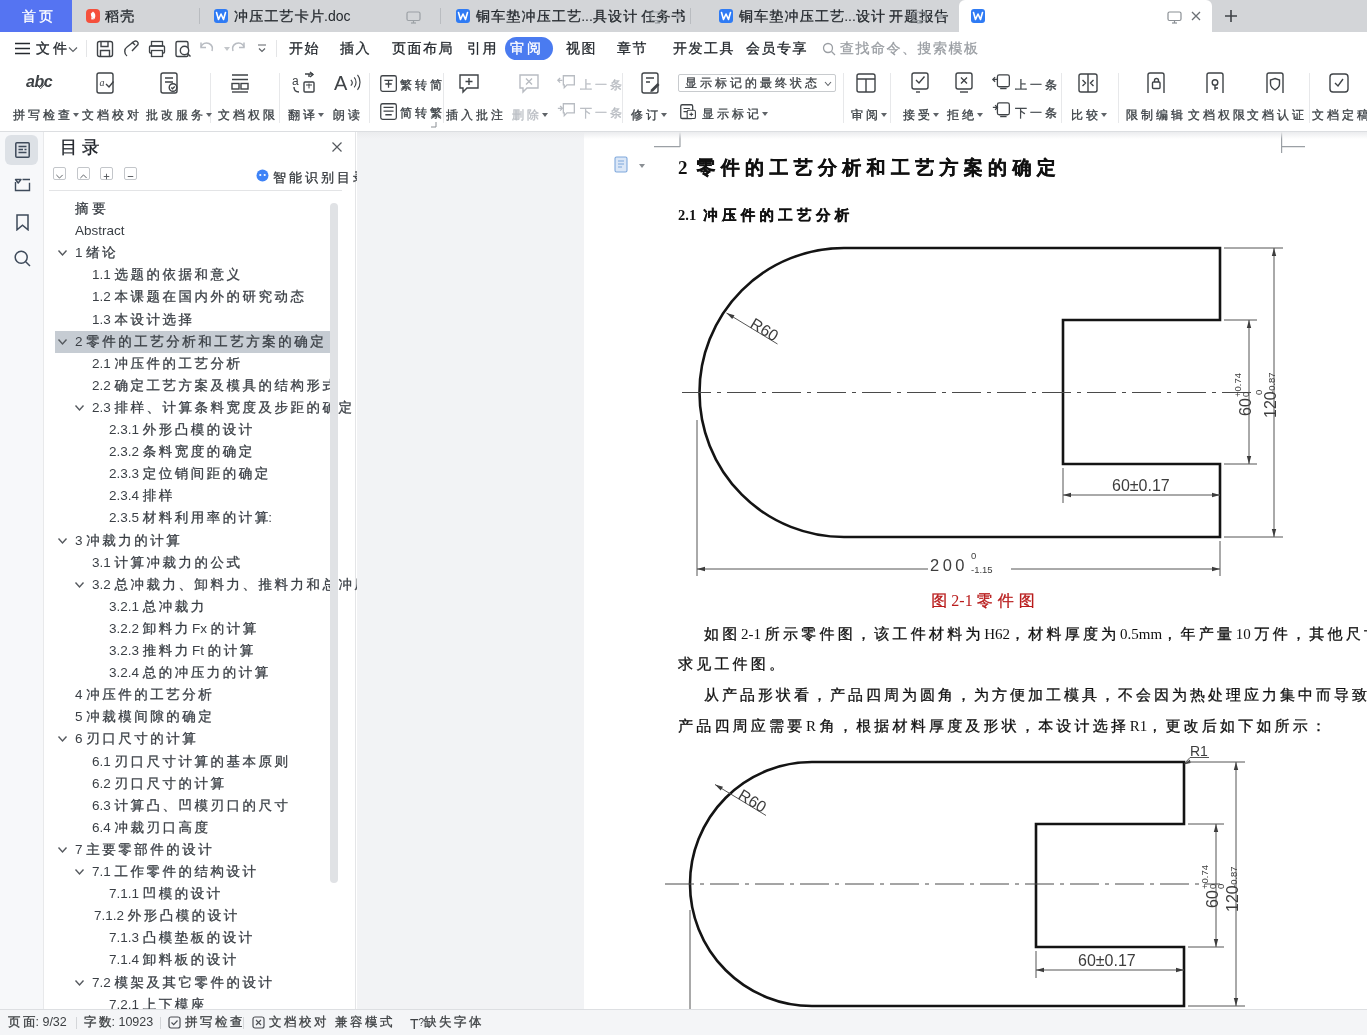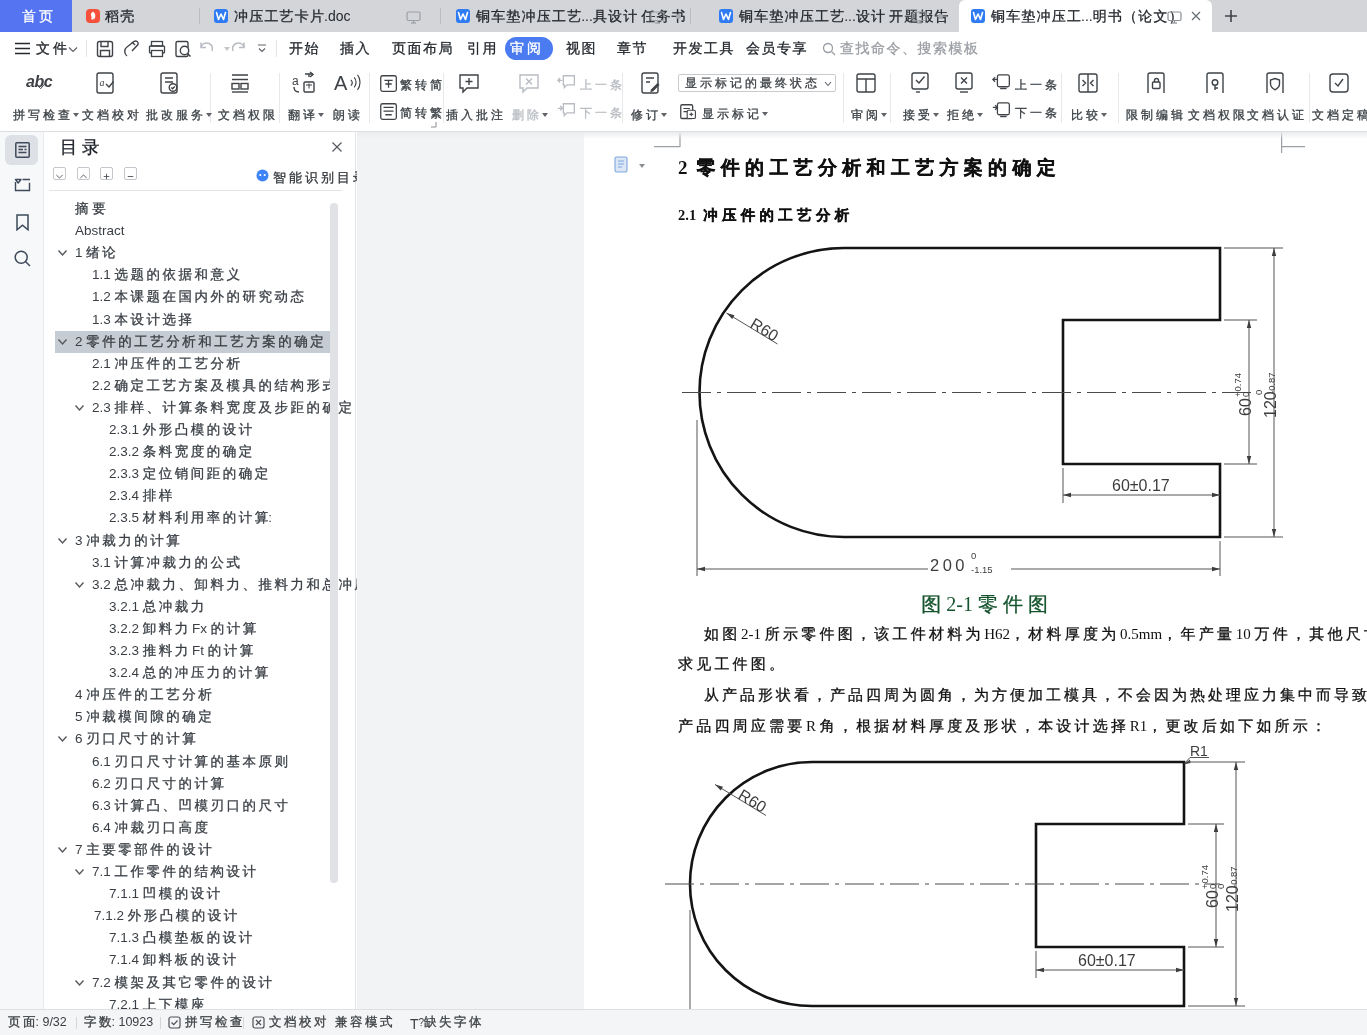--- a/index.html
+++ b/index.html
@@ -78,21 +78,20 @@
         <line x1="5" y1="12" x2="10" y2="12" stroke="#9ba0a5" stroke-width="1.2"></line>
         <line x1="7.5" y1="9.5" x2="7.5" y2="12" stroke="#9ba0a5" stroke-width="1.2"></line>
       </svg></div>
 <div class="graydot" style="left:938px"></div>
 <div class="abs" style="left:959px;top:0;width:253px;height:32px;background:#ffffff;border-radius:6px 6px 0 0"></div>
 <div class="wicon" style="left:971px">
       <svg style="position:absolute;left:1px;top:1px" width="12" height="12" viewBox="0 0 12 12">
         <polyline points="1.5,2.5 3.5,9.5 6,4 8.5,9.5 10.5,2.5" fill="none" stroke="#fff" stroke-width="1.6" stroke-linecap="round" stroke-linejoin="round"></polyline>
       </svg>
     </div>
-<div class="abs tabtext" style="left:991px;top:0;height:32px;line-height:32px"><span style="font-family:'Liberation Sans',sans-serif;letter-spacing:1.2px;margin-right:-1.2px">铜车垫冲压工</span>...<span style="font-family:'Liberation Sans',sans-serif;letter-spacing:1.2px;margin-right:-1.2px">明书（论文）</span></div>
 <div class="monitor" style="left:1167px"><svg width="15" height="13" viewBox="0 0 15 13">
         <rect x="1" y="1" width="13" height="8.5" rx="1.5" fill="none" stroke="#8a8f94" stroke-width="1.2"></rect>
         <line x1="5" y1="12" x2="10" y2="12" stroke="#8a8f94" stroke-width="1.2"></line>
         <line x1="7.5" y1="9.5" x2="7.5" y2="12" stroke="#8a8f94" stroke-width="1.2"></line>
       </svg></div>
 <svg class="abs" style="left:1190px;top:10px" width="12" height="12" viewBox="0 0 12 12">
       <path d="M2 2 L10 10 M10 2 L2 10" stroke="#6b7075" stroke-width="1.3"></path>
     </svg>
 <svg class="abs" style="left:1223px;top:8px" width="16" height="16" viewBox="0 0 16 16">
       <path d="M8 2 V14 M2 8 H14" stroke="#3f4347" stroke-width="1.6"></path>
@@ -492,21 +491,21 @@
       <text x="1237.5" y="912" font-size="16" fill="#3d3d3d" transform="rotate(-90 1237.5 912)" font-family="Liberation Sans">120</text>
       <text x="1223.5" y="889" font-size="9.5" fill="#3d3d3d" transform="rotate(-90 1223.5 889)" font-family="Liberation Sans">0</text>
       <text x="1237" y="888" font-size="9.5" fill="#3d3d3d" transform="rotate(-90 1237 888)" font-family="Liberation Sans">-0.87</text>
       <path d="M 1036 951 V 978" stroke="#555555" stroke-width="1" fill="none"></path>
       <path d="M 1036 970 H 1184" stroke="#555555" stroke-width="1" fill="none"></path>
       <path d="M0 0 L8 2.2 L8 -2.2 Z" fill="#3d3d3d" transform="translate(1036 970) rotate(0)"></path>
       <path d="M0 0 L8 2.2 L8 -2.2 Z" fill="#3d3d3d" transform="translate(1184 970) rotate(180)"></path>
       <text x="1078" y="966" font-size="16" fill="#3d3d3d" font-family="Liberation Sans">60±0.17</text>
       <path d="M 690 910 V 1010" stroke="#555555" stroke-width="1" fill="none"></path>
     </svg>
-<div class="abs ser" style="left:334px;top:459px;width:130px;text-align:right;font-size:20px;color:#14532d;white-space:nowrap"><span style="font-family:'Liberation Sans',sans-serif;letter-spacing:5px;margin-right:-5px">图</span> 2-1 <span style="font-family:'Liberation Sans',sans-serif;letter-spacing:5px;margin-right:-5px">零件图</span></div>
+<div class="abs ser" style="left:334px;top:459px;width:130px;text-align:center;font-size:16px;color:#b91c1c;white-space:nowrap"><span style="font-family:'Liberation Sans',sans-serif;letter-spacing:5px;margin-right:-5px">图</span> 2-1 <span style="font-family:'Liberation Sans',sans-serif;letter-spacing:5px;margin-right:-5px">零件图</span></div>
 <div class="abs ser" style="left:120px;top:493px;font-size:15px;color:#111;white-space:nowrap"><span style="font-family:'Liberation Sans',sans-serif;letter-spacing:3.25px;margin-right:-3.25px">如图</span> 2-1 <span style="font-family:'Liberation Sans',sans-serif;letter-spacing:3.25px;margin-right:-3.25px">所示零件图，该工件材料为</span> H62<span style="font-family:'Liberation Sans',sans-serif;letter-spacing:3.25px;margin-right:-3.25px">，材料厚度为</span> 0.5mm<span style="font-family:'Liberation Sans',sans-serif;letter-spacing:3.25px;margin-right:-3.25px">，年产量</span> 10 <span style="font-family:'Liberation Sans',sans-serif;letter-spacing:3.25px;margin-right:-3.25px">万件，其他尺寸及要</span></div>
 <div class="abs ser" style="left:94px;top:523px;font-size:15px;color:#111;white-space:nowrap"><span style="font-family:'Liberation Sans',sans-serif;letter-spacing:3.2px;margin-right:-3.2px">求见工件图。</span></div>
 <div class="abs ser" style="left:120px;top:554px;font-size:15px;color:#111;white-space:nowrap"><span style="font-family:'Liberation Sans',sans-serif;letter-spacing:3.0px;margin-right:-3.0px">从产品形状看，产品四周为圆角，为方便加工模具，不会因为热处理应力集中而导致凹模开裂，</span></div>
 <div class="abs ser" style="left:94px;top:585px;font-size:15px;color:#111;white-space:nowrap"><span style="font-family:'Liberation Sans',sans-serif;letter-spacing:3.2px;margin-right:-3.2px">产品四周应需要</span> R <span style="font-family:'Liberation Sans',sans-serif;letter-spacing:3.2px;margin-right:-3.2px">角，根据材料厚度及形状，本设计选择</span> R1<span style="font-family:'Liberation Sans',sans-serif;letter-spacing:3.2px;margin-right:-3.2px">，更改后如下如所示：</span></div>
 </div>
 <div id="topshadow"></div>
 <div id="status">
 <div class="st" style="left:8px"><span style="font-family:'Liberation Sans',sans-serif;letter-spacing:2.5px;margin-right:-2.5px">页面</span>: 9/32</div>
 <div class="sdiv" style="left:76px"></div>
 <div class="st" style="left:84px"><span style="font-family:'Liberation Sans',sans-serif;letter-spacing:2.5px;margin-right:-2.5px">字数</span>: 10923</div>

